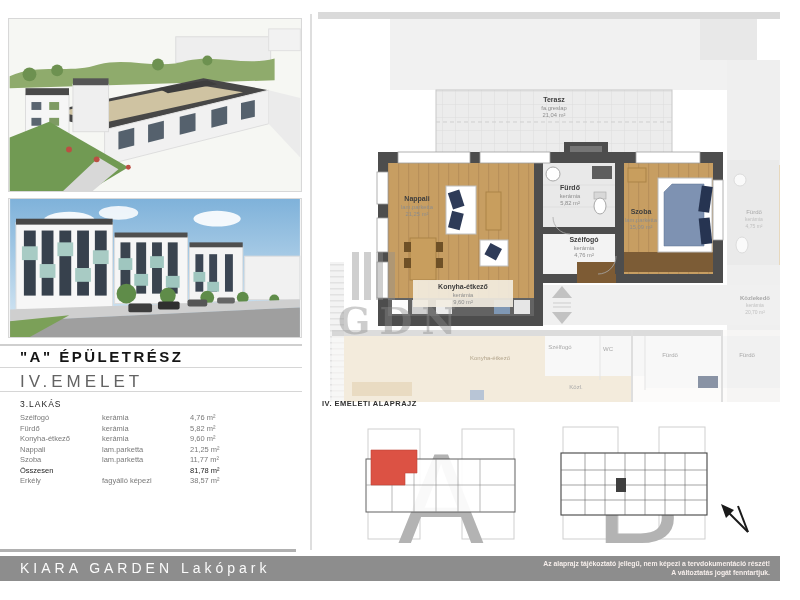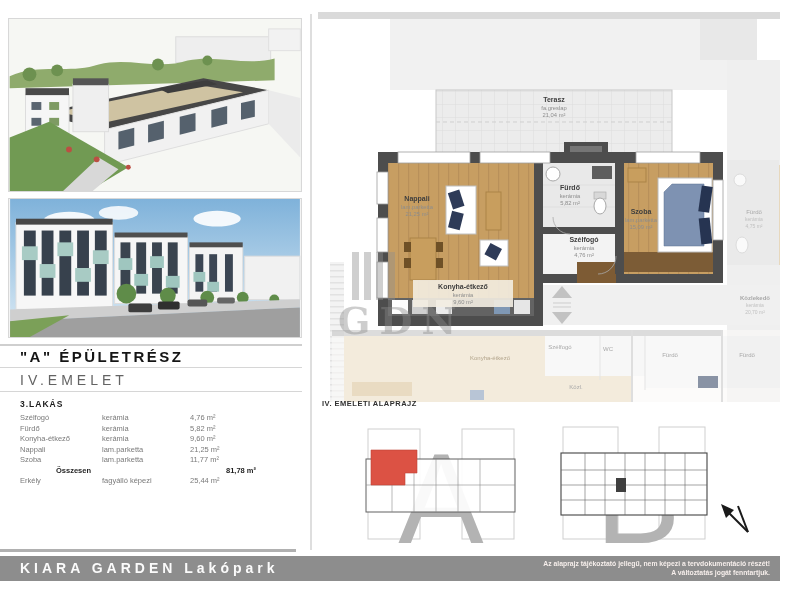--- a/index.html
+++ b/index.html
@@ -3,33 +3,33 @@
 <meta charset="utf-8">
 <style>
   html,body{margin:0;padding:0;background:#fff;}
   #page{position:relative;width:780px;height:600px;background:#fff;overflow:hidden;
         font-family:"Liberation Sans",sans-serif;}
   #page *{box-sizing:border-box;}
   .abs{position:absolute;}
   
   .btitle{position:absolute;left:20px;top:348px;font-size:15px;font-weight:bold;
           letter-spacing:2.5px;color:#151515;}
-  .ftitle{position:absolute;left:20px;top:372px;font-size:14px;letter-spacing:4px;color:#636363;}
-  .atitle{position:absolute;left:20px;top:399px;font-size:8.5px;font-weight:bold;
+  .ftitle{position:absolute;left:20px;top:372px;font-size:17px;letter-spacing:4px;color:#636363;}
+  .atitle{position:absolute;left:20px;top:399px;font-size:8.5px;font-weight:normal;
           letter-spacing:1px;color:#1c1c1c;}
   .sep{position:absolute;left:0;background:#d6d6d6;}
   .rtable{position:absolute;left:20px;top:413px;width:270px;font-size:7.5px;color:#7a7a7a;}
   .trow{display:flex;height:10.5px;line-height:10.5px;}
   .trow .tname{width:82px;}
   .trow .tmat{width:88px;}
   .trow .tarea{width:60px;}
-  .trow.bold{color:#1e1e1e;font-weight:bold;margin-left:36px;}
+  .trow.bold{color:#1e1e1e;font-weight:normal;}
   
   .fbar{position:absolute;left:0;top:556px;width:800px;height:25px;background:#8d8d8d;}
-  .brand{position:absolute;left:20px;top:560px;font-size:14px;font-weight:bold;
+  .brand{position:absolute;left:20px;top:560px;font-size:14px;font-weight:normal;
          letter-spacing:4px;color:#fbfbfb;}
   .discl{position:absolute;right:10px;top:559px;width:330px;text-align:right;
          font-size:6.8px;line-height:9px;font-weight:bold;color:#f7efec;}
   
   .rframe{position:absolute;left:8px;border:1px solid #d8d8d8;background:#f4f4f4;overflow:hidden;}
   
   svg text{font-family:"Liberation Sans",sans-serif;}
   .pn{font-size:7px;font-weight:bold;fill:#3e3e3e;text-anchor:middle;}
   .ps{font-size:5.8px;fill:#8d8d8d;text-anchor:middle;}
   .fn{font-size:6px;fill:#a9a9a9;text-anchor:middle;}
@@ -390,21 +390,21 @@
       <span class="tarea">11,77 m²</span>
     </div>
     <div class="trow bold">
       <span class="tname">Összesen</span>
       <span class="tmat"></span>
       <span class="tarea">81,78 m²</span>
     </div>
     <div class="trow">
       <span class="tname">Erkély</span>
       <span class="tmat">fagyálló képezi</span>
-      <span class="tarea">25,44 m²</span>
+      <span class="tarea">38,57 m²</span>
     </div>
   </div>
 
   <div class="sep" style="top:549px;width:296px;height:3px;background:#b0b0b0;"></div>
   <div class="fbar"></div>
   <div class="brand">KIARA GARDEN Lakópark</div>
   <div class="discl">
     <span>Az alaprajz tájékoztató jellegű, nem képezi a tervdokumentáció részét!</span><br>
     <span>A változtatás jogát fenntartjuk.</span>
   </div>

